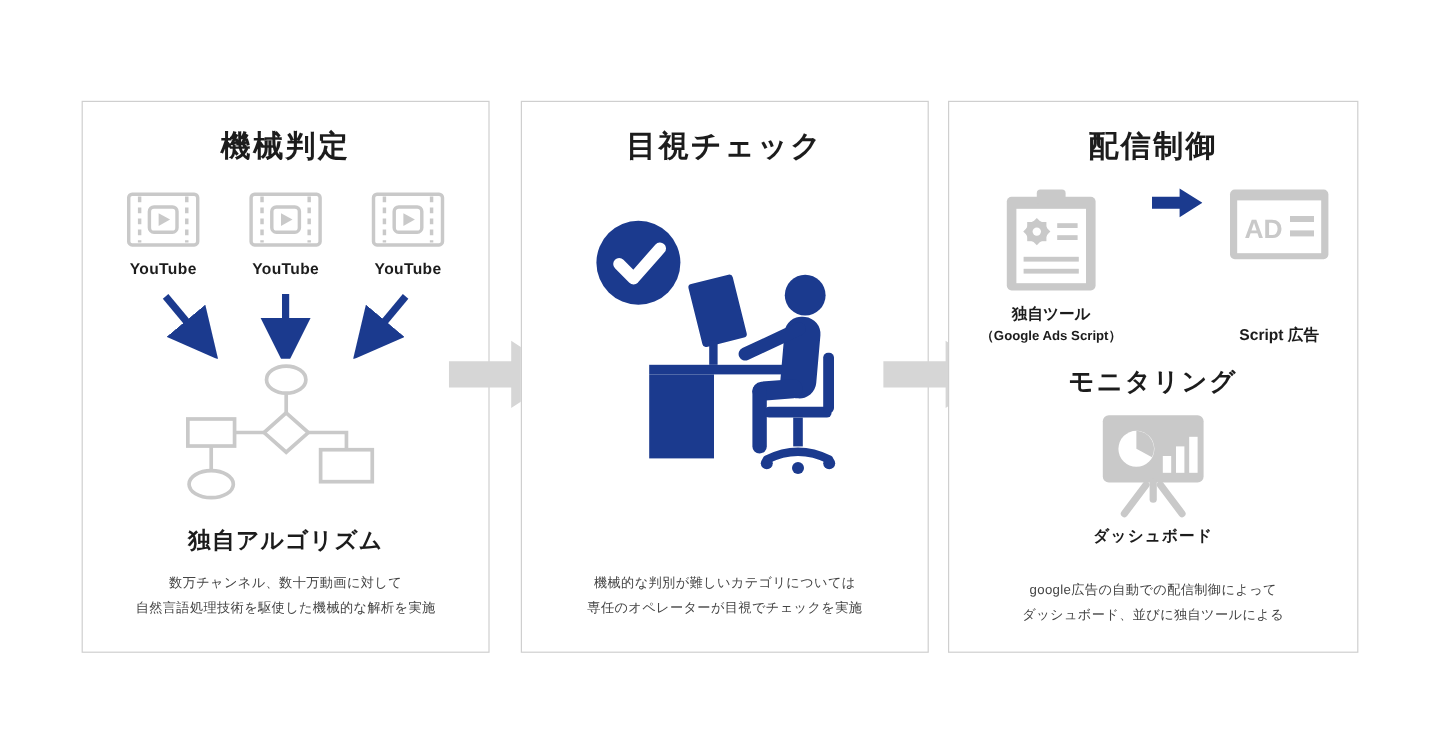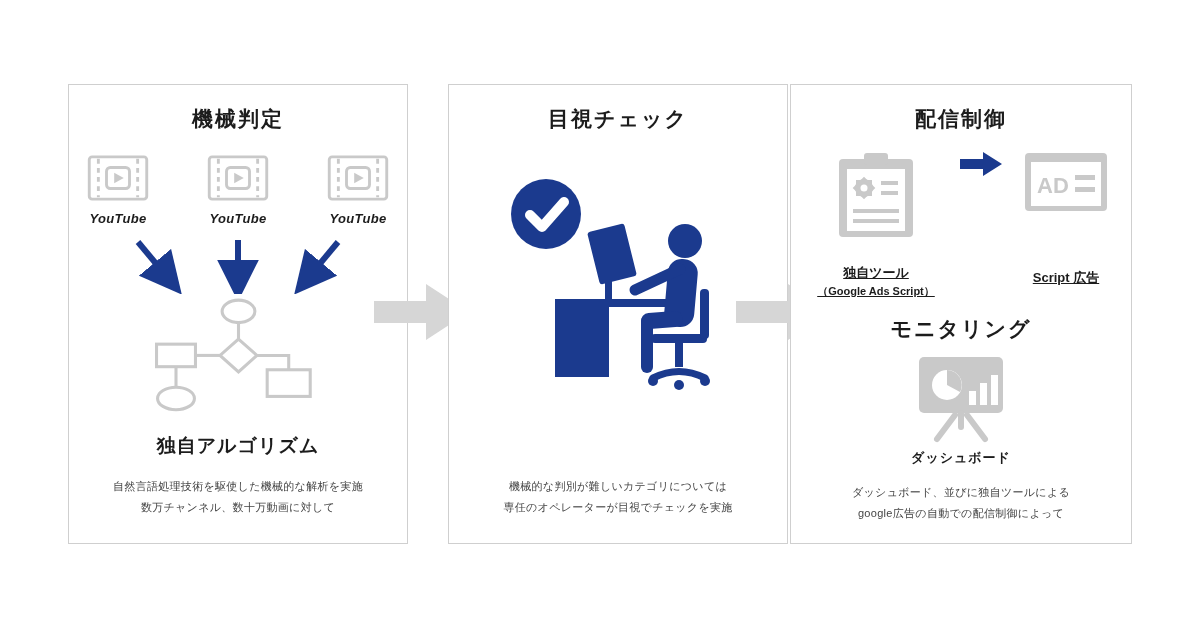--- a/index.html
+++ b/index.html
@@ -14,53 +14,53 @@
   body{font-family:"Liberation Sans","DejaVu Sans",sans-serif;color:var(--text);}
   .canvas{position:relative;width:1200px;height:630px;background:#fff;overflow:hidden;}
 
   .panel{
     position:absolute;top:84px;height:460px;
     border:1px solid #cfcfcf;background:#fff;
     display:flex;flex-direction:column;align-items:center;
     padding-top:20px;
   }
   .p1{left:68px;width:340px;}
-  .p2{left:448px;width:340px;}
+  .p2{left:434px;width:340px;}
   .p3{left:790px;width:342px;}
 
   .panel-title{
-    font-size:21px;font-weight:700;letter-spacing:2px;color:var(--text);
+    font-size:25px;font-weight:700;letter-spacing:2px;color:var(--text);
   }
 
   
   .f-blue{fill:var(--blue);} .s-blue{stroke:var(--blue);}
   .f-gray{fill:var(--gray);} .s-gray{stroke:var(--gray);}
   .f-white{fill:#fff;}
   .f-arrow{fill:var(--arrow);}
 
   
-  .yt-row{margin-top:22px;display:flex;gap:36px;font-style:italic;}
+  .yt-row{margin-top:22px;display:flex;gap:18px;}
   .yt-col{display:flex;flex-direction:column;align-items:center;width:84px;}
   .yt-label{margin-top:10px;font-size:13px;font-weight:700;letter-spacing:.3px;}
   .converge{margin-top:10px;}
   .flowchart{margin-top:2px;}
   .algo-label{margin-top:12px;font-size:19px;font-weight:700;letter-spacing:1px;}
 
   .desc{
     position:absolute;left:0;right:0;bottom:26px;
     text-align:center;font-size:11px;color:var(--desc);line-height:1.85;letter-spacing:.3px;
   }
   .p3 .desc{bottom:20px;}
 
   
   .tools-row{margin-top:18px;display:flex;align-items:flex-start;}
   .tool-col{width:160px;display:flex;justify-content:center;}
   .arrow-col{width:50px;display:flex;justify-content:center;}
   .ad-col{width:120px;display:flex;justify-content:center;}
-  .tools-labels{display:flex;margin-top:24px;align-items:flex-start;text-decoration:underline;}
+  .tools-labels{display:flex;margin-top:8px;align-items:flex-end;}
   .tool-label-block{width:160px;text-align:center;line-height:1.5;}
   .tool-label{font-size:13px;font-weight:700;}
   .tool-sub{font-size:11px;font-weight:700;}
   .spacer-col{width:50px;}
   .ad-label-block{width:120px;text-align:center;font-size:13px;font-weight:700;padding-top:6px;}
   .monitoring{margin-top:16px;font-size:21px;font-weight:700;letter-spacing:2px;text-align:center;}
   .dashboard-svg{margin-top:12px;}
   .dashboard-label{margin-top:6px;font-size:13px;font-weight:700;letter-spacing:1px;}
 
   
@@ -156,22 +156,22 @@
         <use href="#sym-converge"></use>
       </svg>
 
     <svg class="flowchart" width="205" height="125">
         <use href="#sym-flowchart"></use>
       </svg>
 
     <div class="algo-label">独自アルゴリズム</div>
 
     <div class="desc">
+      <div>数万チャンネル、数十万動画に対して</div>
       <div>自然言語処理技術を駆使した機械的な解析を実施</div>
-      <div>数万チャンネル、数十万動画に対して</div>
     </div>
   </section>
 
   <svg class="flow-arrow fa1" width="96" height="58">
       <use href="#sym-bigarrow"></use>
     </svg>
 
   <section class="panel p2">
     <h2 class="panel-title">目視チェック</h2>
 
@@ -264,18 +264,18 @@
       <g fill="none" class="s-gray" stroke-width="6" stroke-linecap="round">
         <line x1="48" y1="58" x2="48" y2="72"></line>
         <line x1="42" y1="60" x2="24" y2="84"></line>
         <line x1="54" y1="60" x2="72" y2="84"></line>
       </g>
     </svg>
 
     <div class="dashboard-label">ダッシュボード</div>
 
     <div class="desc">
+      <div>google広告の自動での配信制御によって</div>
       <div>ダッシュボード、並びに独自ツールによる</div>
-      <div>google広告の自動での配信制御によって</div>
     </div>
   </section>
 
 </div>
 
 </body></html>

